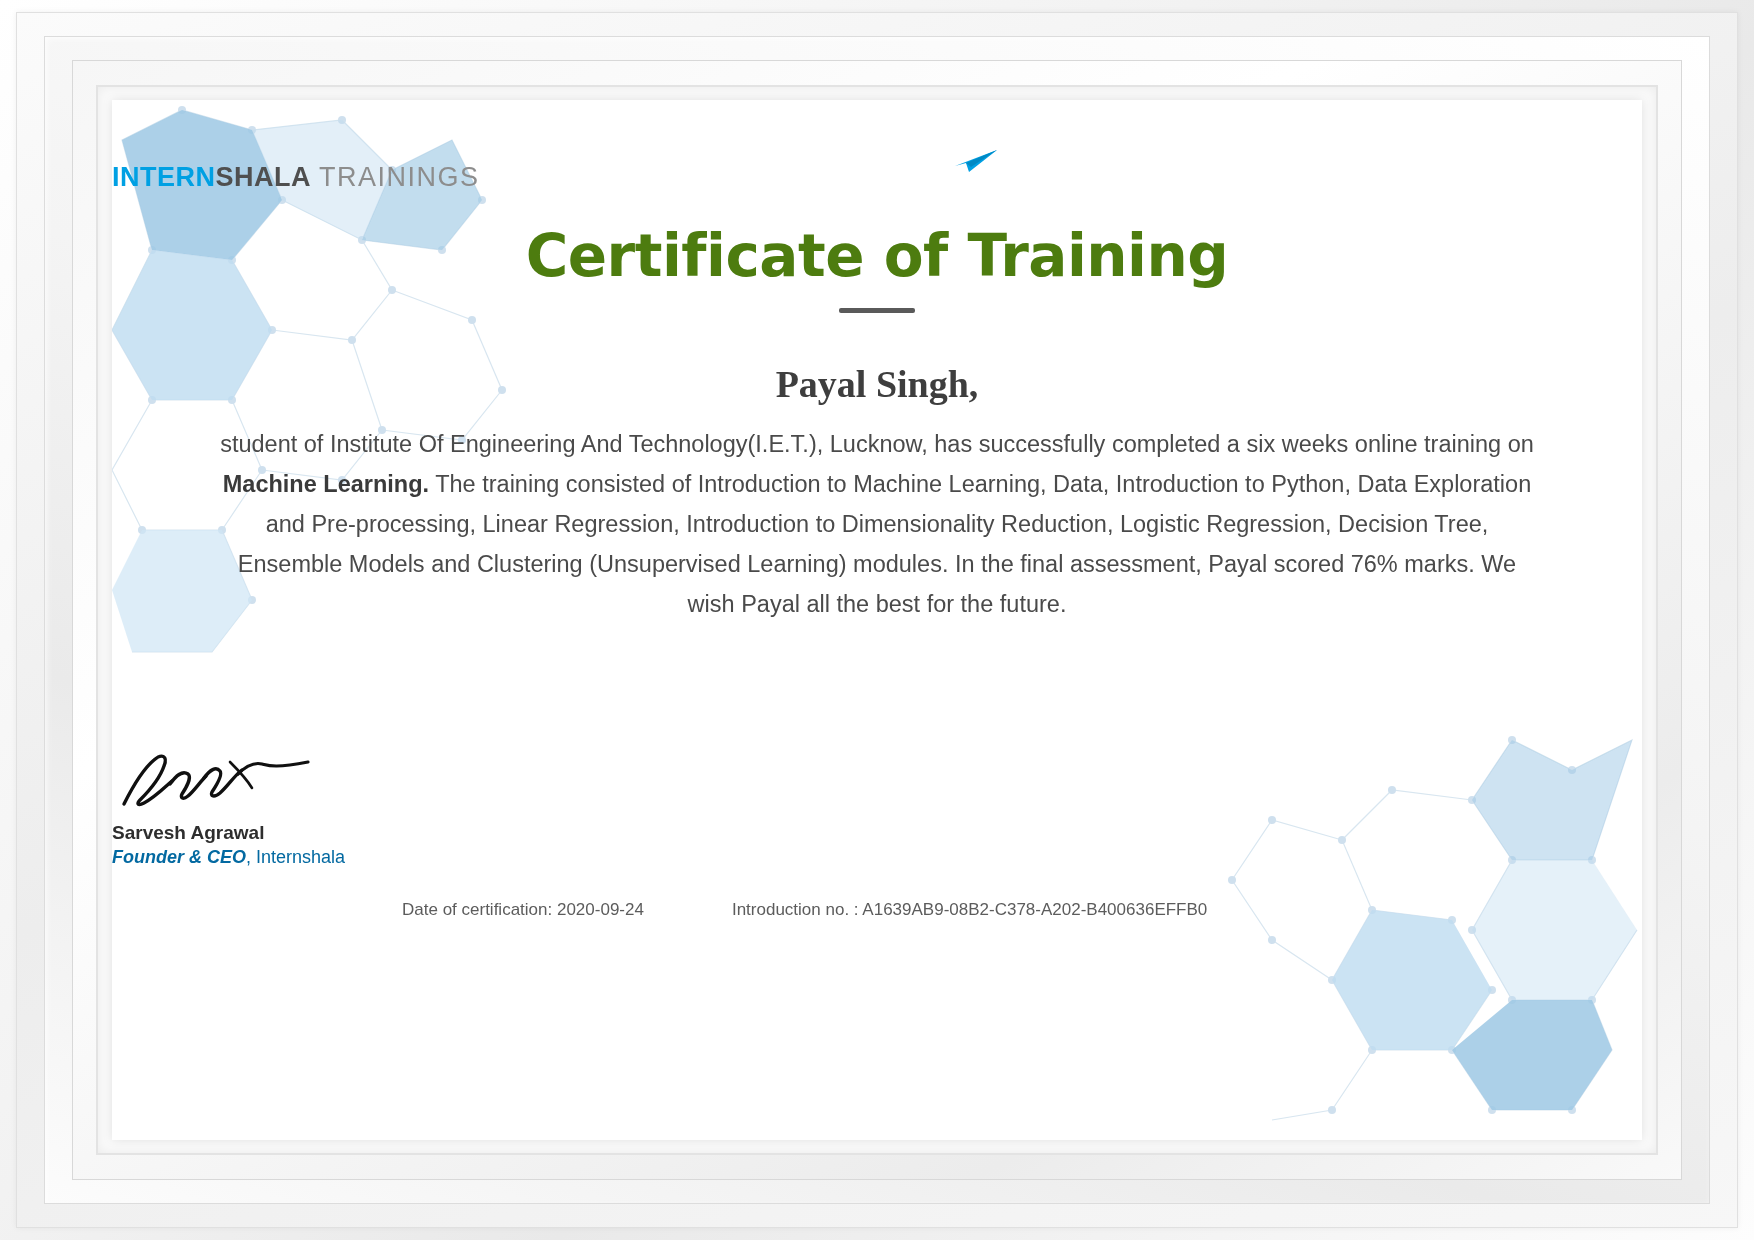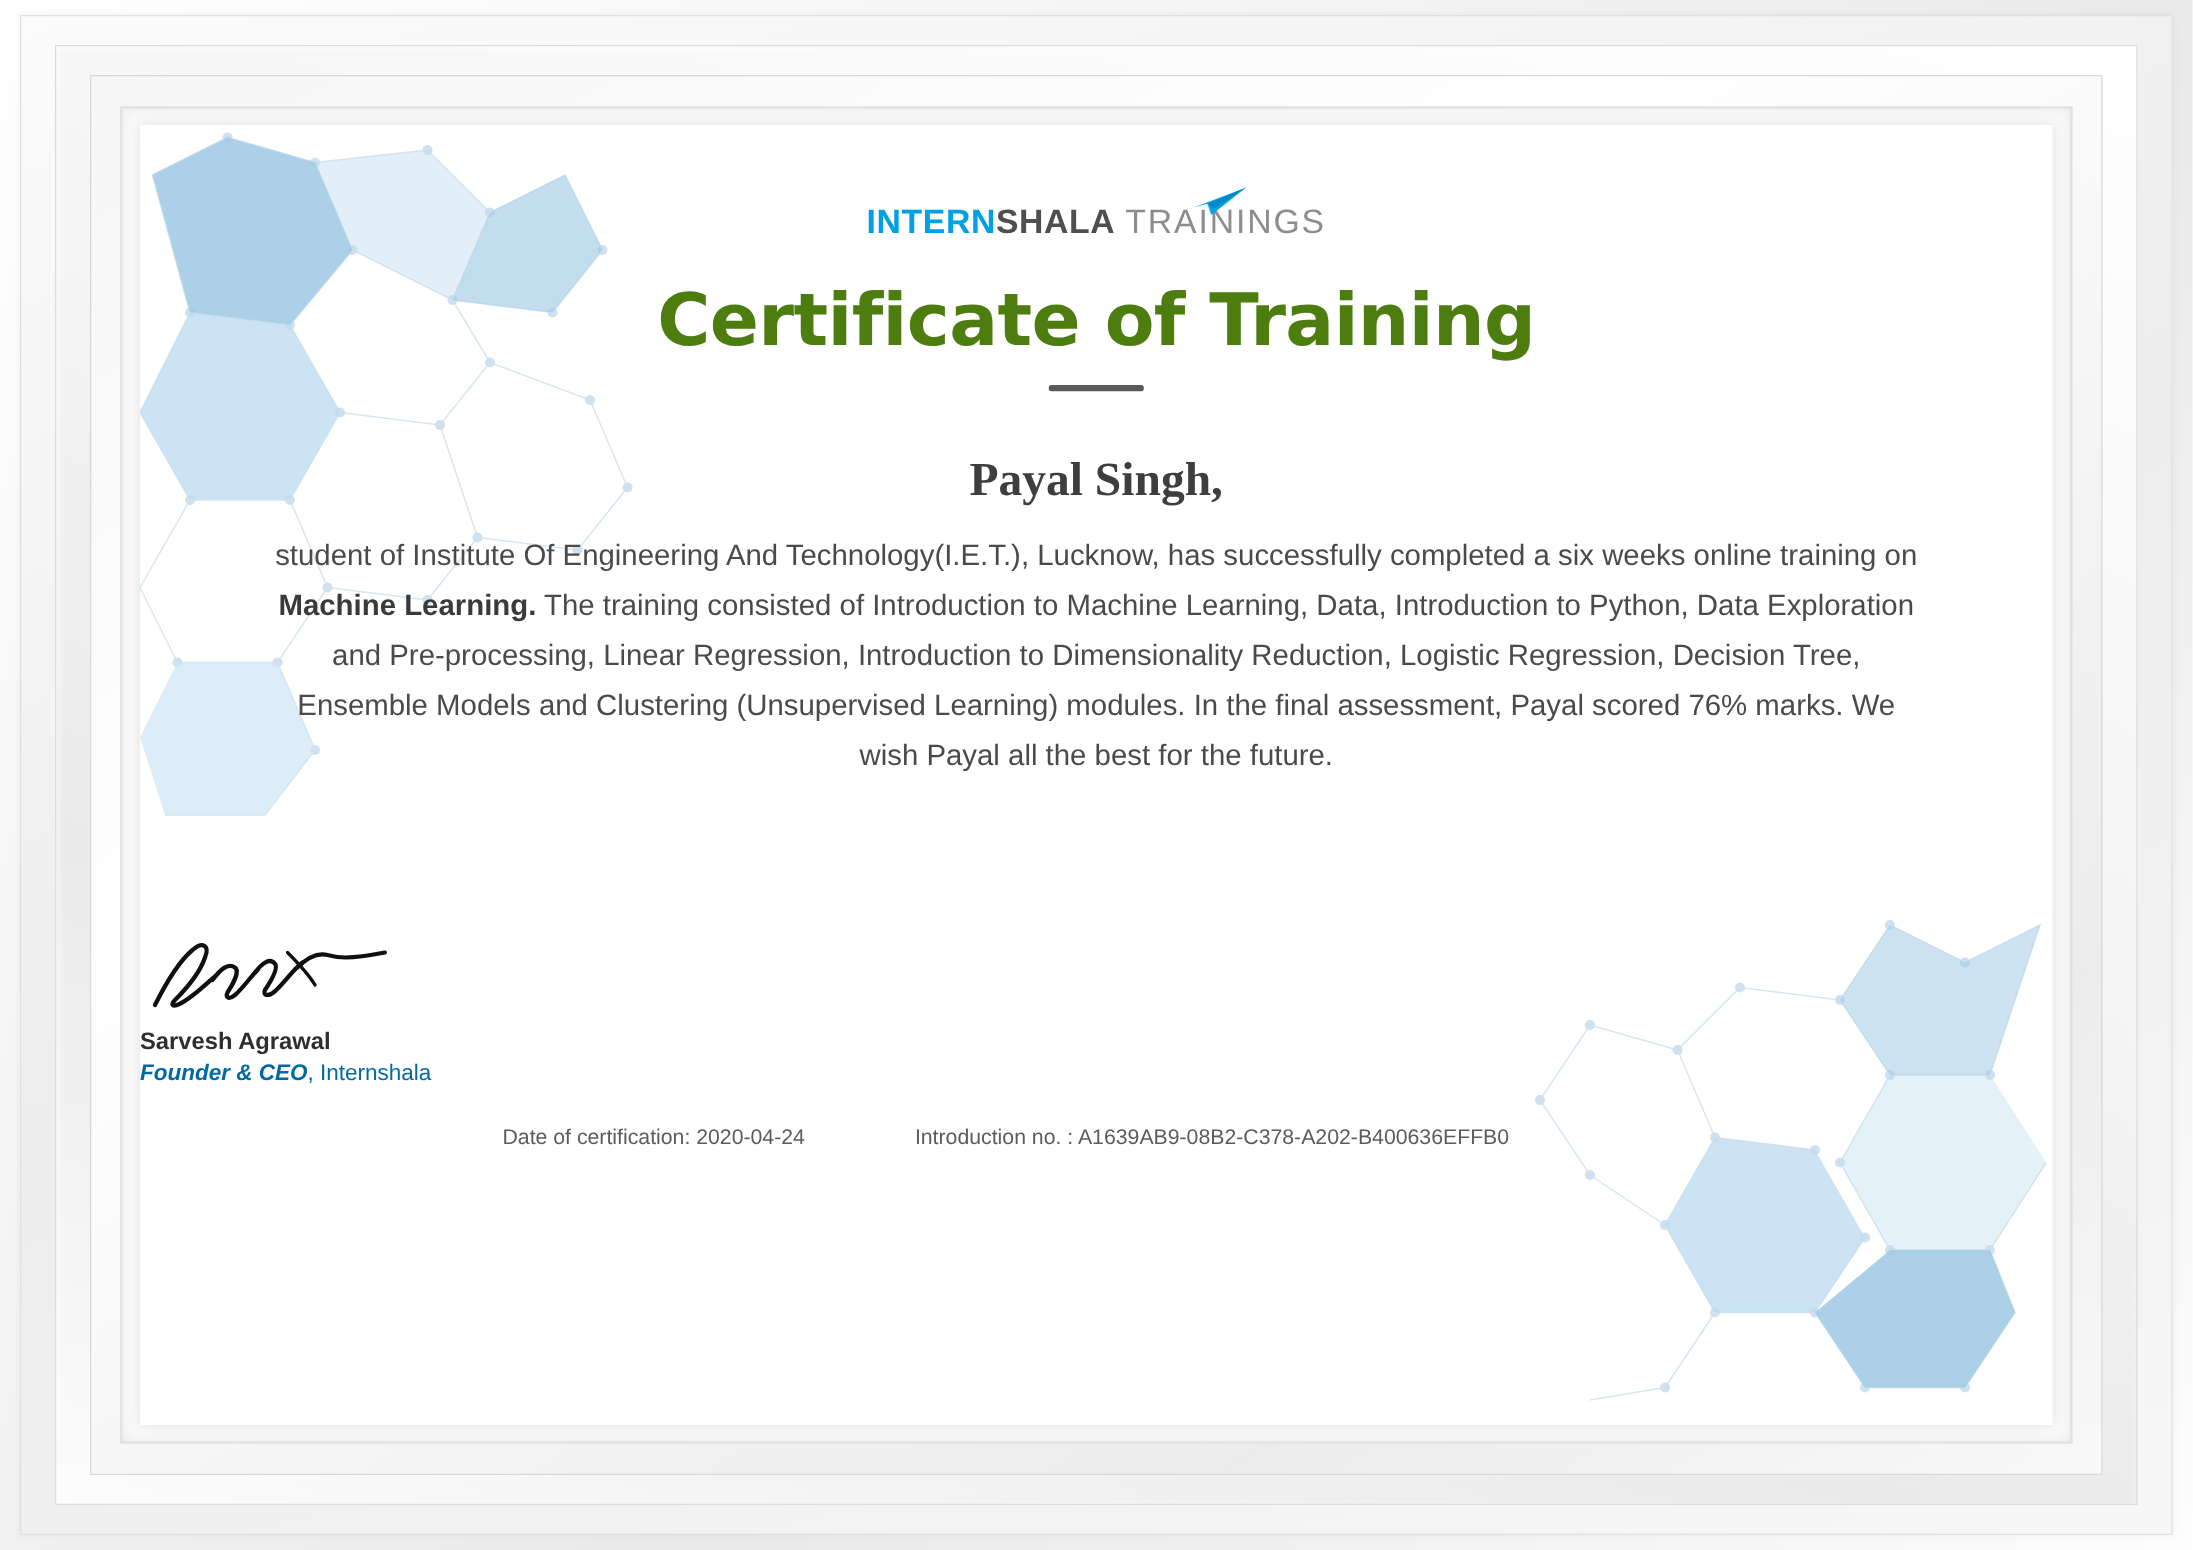--- a/index.html
+++ b/index.html
@@ -71,21 +71,21 @@
   .deco-tl { left: 0; top: 0; width: 420px; height: 560px; }
   .deco-br { right: 0; bottom: 0; width: 430px; height: 430px; }
 
   
   .logo-row {
     position: absolute;
     left: 0; right: 0;
     top: 62px;
     display: flex;
     align-items: center;
-    justify-content: center;
+    justify-content: flex-start;
     gap: 6px;
   }
   .logo-text {
     font-family: "Liberation Sans", sans-serif;
     font-size: 27px;
     letter-spacing: 0.5px;
     color: #6b6b6b;
     font-weight: 400;
   }
   .logo-text .b1 { color: #00a0e3; font-weight: 700; }
@@ -318,19 +318,19 @@
           <path d="M126 26 C134 18 142 14 150 16 C158 18 164 20 196 14" stroke-width="3.2"></path>
           <path d="M118 14 C126 22 134 30 140 40" stroke-width="2.6"></path>
         </g>
       </svg>
       <div class="sig-name">Sarvesh Agrawal</div>
       <div class="sig-role"><i>Founder &amp; CEO</i><span>, Internshala</span></div>
     </div>
 
     <div class="footer">
       <div class="footer-row-1">
-        <span>Date of certification: 2020-04-24</span>
+        <span>Date of certification: 2020-09-24</span>
         <span>Introduction no. : A1639AB9-08B2-C378-A202-B400636EFFB0</span>
       </div>
     </div>
 
   </div>
 </div>
 
 </body></html>

